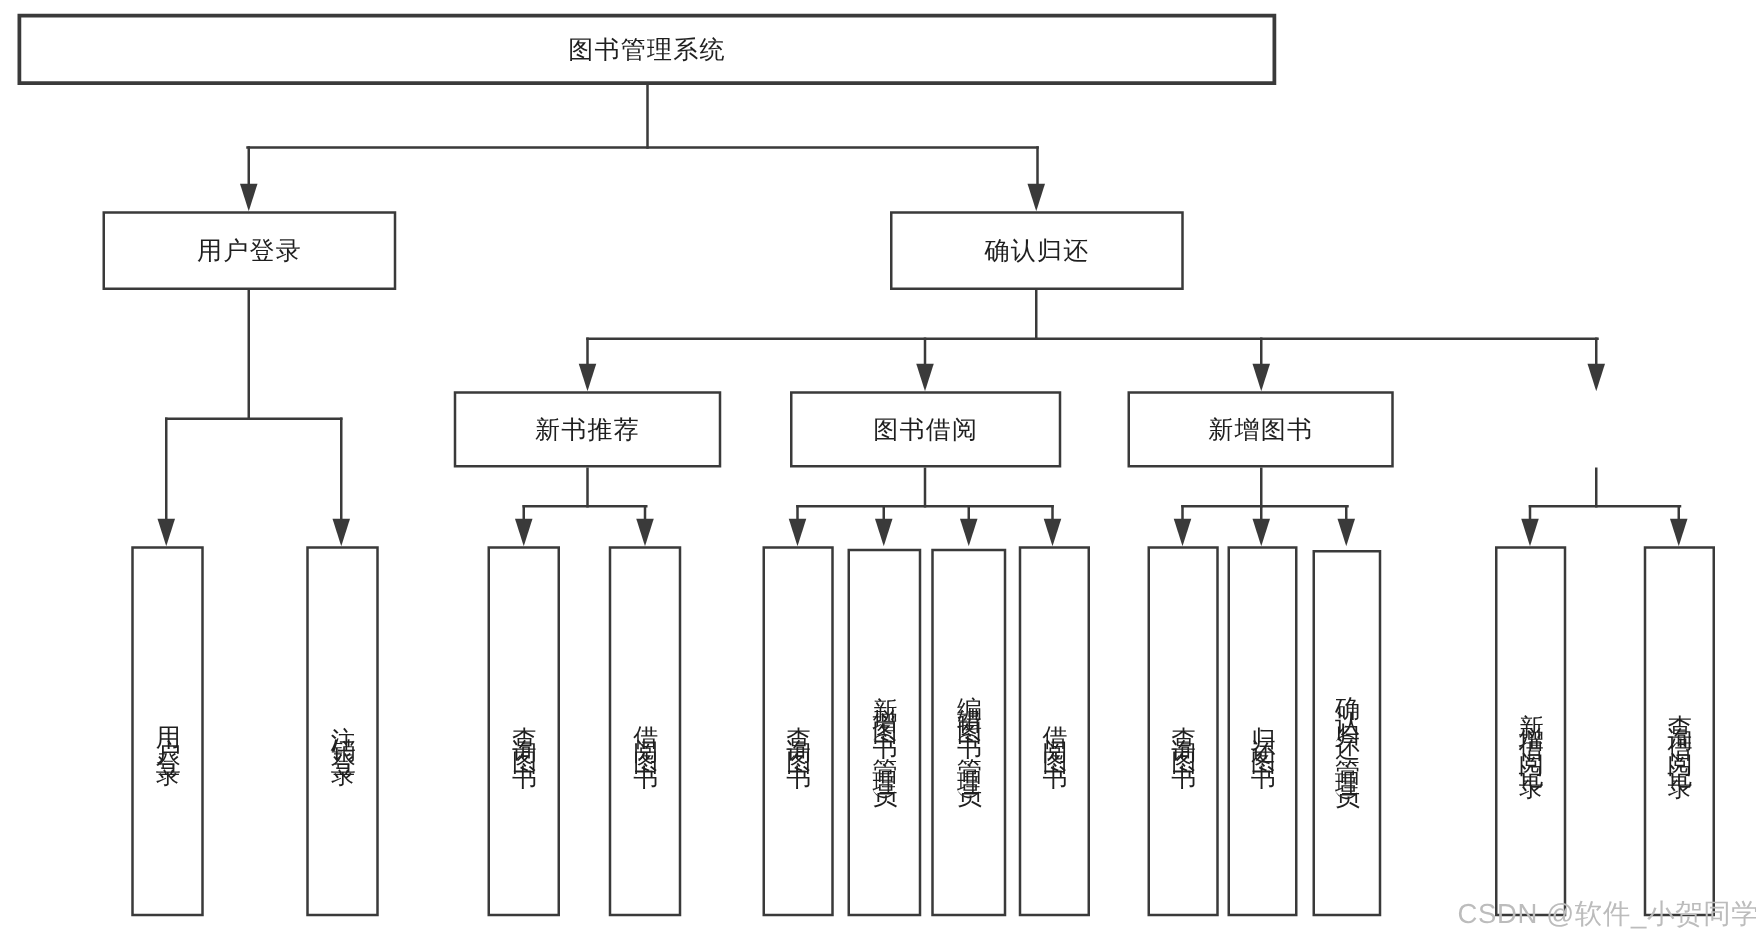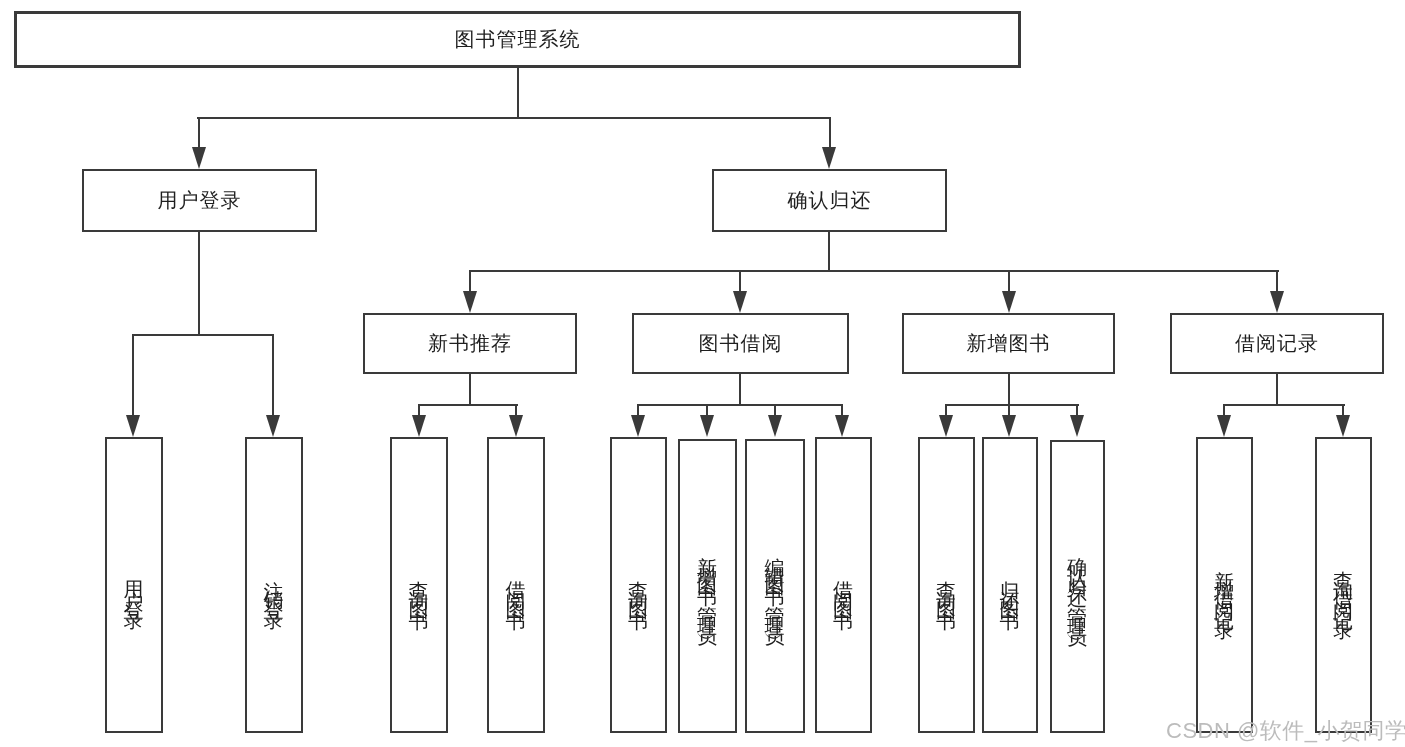--- a/index.html
+++ b/index.html
@@ -97,23 +97,20 @@
 
   <div class="box hlabel" style="left:632px; top:313px; width:217px; height:61px;">
     <span>图书借阅</span>
   </div>
   <div class="box hlabel" style="left:363px; top:313px; width:214px; height:61px;">
     <span>新书推荐</span>
   </div>
   <div class="box hlabel" style="left:902px; top:313px; width:213px; height:61px;">
     <span>新增图书</span>
   </div>
-  <div class="box hlabel" style="left:1170px; top:313px; width:214px; height:61px;">
-    <span>借阅记录</span>
-  </div>
 
   <div class="vline" style="left:469px; top:374px; height:32px;"></div>
   <div class="hline" style="left:418px; top:404px; width:100px;"></div>
   <div class="vline" style="left:418px; top:404px; height:12px;"></div>
   <div class="arrow" style="left:412px; top:415px;"></div>
   <div class="vline" style="left:515px; top:404px; height:12px;"></div>
   <div class="arrow" style="left:509px; top:415px;"></div>
 
   <div class="vline" style="left:739px; top:374px; height:32px;"></div>
   <div class="hline" style="left:637px; top:404px; width:206px;"></div>

